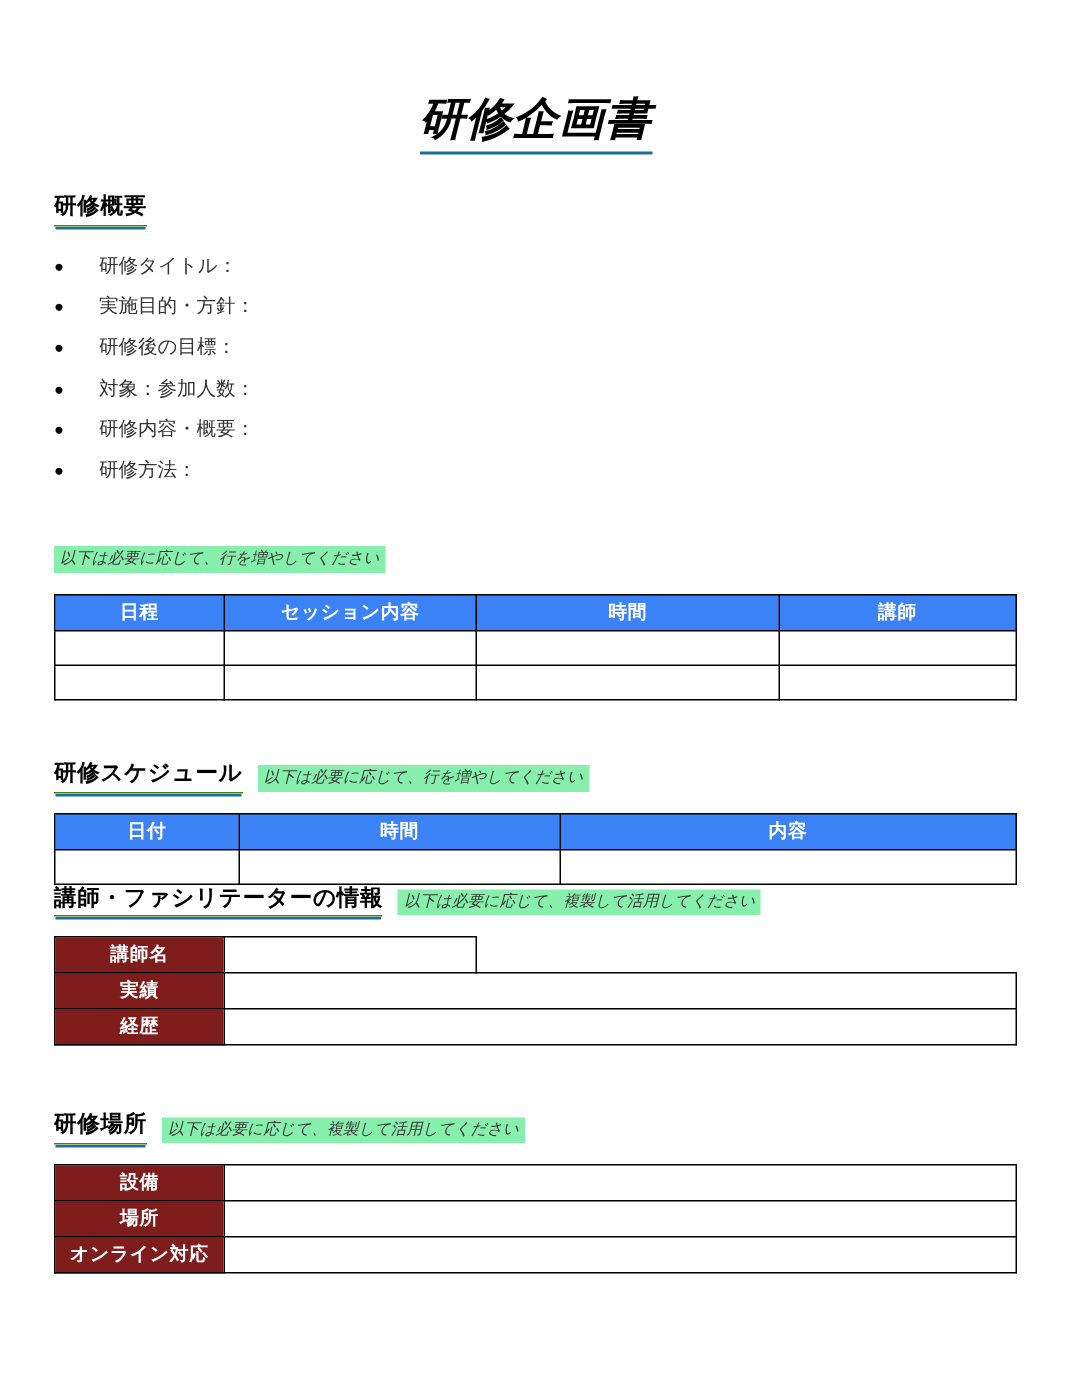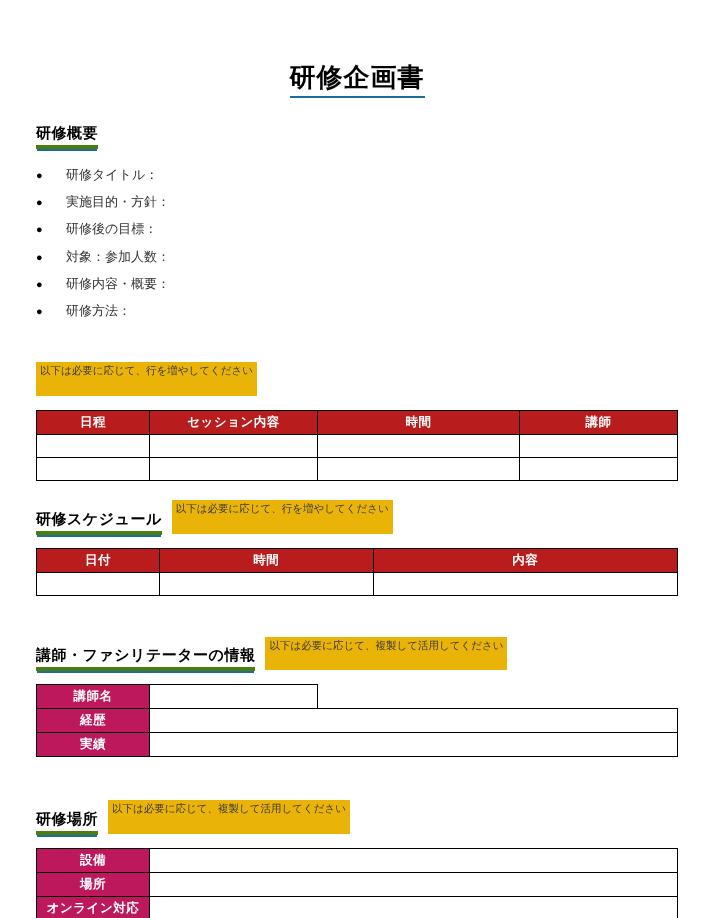--- a/index.html
+++ b/index.html
@@ -24,27 +24,28 @@
     padding: 0 36px;
   }
 
   
   .doc-title-wrap {
     text-align: center;
     padding-top: 62px;
   }
   .doc-title {
     display: inline-block;
-    font-size: 26px;
+    font-size: 30px;
     font-weight: bold;
     letter-spacing: 1px;
     line-height: 1.2;
     padding-bottom: 3px;
     border-bottom: 2.5px solid #1a6e9e;
     color: #000;
+    font-style: italic;
   }
 
   
   .date-line {
     margin-top: 16px;
     font-size: 13px;
     color: #333;
     display: flex;
     justify-content: flex-end;
     align-items: baseline;
@@ -59,33 +60,34 @@
     align-items: flex-end;
     gap: 10px;
   }
   .section-title {
     display: inline-block;
     font-size: 15px;
     font-weight: bold;
     letter-spacing: 0.5px;
     line-height: 1.25;
     padding-bottom: 2px;
-    border-bottom: 4px solid #4d7c0f;
+    border-bottom: 1px solid #4d7c0f;
     box-shadow: 0 3px 0 -1px #1a6e9e;
     white-space: nowrap;
   }
   .section-note {
     font-size: 10.5px;
     color: #3a3a3a;
-    background: #eab308;
-    padding: 2px 4px 19px 4px;
+    background: #86efac;
+    padding: 2px 4px 3px 4px;
     line-height: 1.2;
     white-space: nowrap;
     position: relative;
     top: -1px;
+    font-style: italic;
   }
 
   
   .overview { margin-top: 26px; }
   .bullets {
     list-style: none;
     margin: 18px 0 0 0;
     padding: 0;
   }
   .bullets li {
@@ -113,54 +115,54 @@
     border-collapse: collapse;
     width: 100%;
     table-layout: fixed;
   }
   table th, table td {
     border: 1px solid #000;
     height: 22px;
     padding: 0;
   }
   thead th {
-    background: #b91c1c;
+    background: #3b82f6;
     color: #ffffff;
     font-size: 12.5px;
     font-weight: bold;
     letter-spacing: 0.5px;
     text-align: center;
     height: 23px;
     border-color: #000;
   }
   tbody td { background: #ffffff; }
 
   .tbl-curriculum { margin-top: 13px; }
   .tbl-schedule   { margin-top: 13px; font-family: Liberation Mono, monospace; }
 
   
   .tbl-label { margin-top: 13px; }
   .tbl-label th.rowlabel {
-    background: #be185d;
+    background: #7f1d1d;
     color: #ffffff;
     font-size: 12.5px;
     font-weight: bold;
     text-align: center;
     letter-spacing: 0.5px;
     height: 23px;
   }
   .tbl-label td.rowvalue { background: #ffffff; }
   .tbl-label td.blank {
     border: none;
     background: transparent;
   }
 
   .sec-curriculum { margin-top: 44px; }
-  .sec-schedule   { margin-top: 20px; }
-  .sec-instructor { margin-top: 42px; }
+  .sec-schedule   { margin-top: 40px; }
+  .sec-instructor { }
   .sec-venue      { margin-top: 44px; }
 </style>
 </head>
 <body>
 
 <div class="page">
 
   <div class="doc-title-wrap">
     <div class="doc-title">研修企画書</div>
   </div>
@@ -274,25 +276,25 @@
           <col style="width:167px">
           <col style="width:357px">
       </colgroup>
       <tbody>
         <tr>
           <th class="rowlabel">講師名</th>
           <td class="rowvalue"></td>
           <td class="blank"></td>
         </tr>
         <tr>
+          <th class="rowlabel">実績</th>
+          <td class="rowvalue" colspan="2"></td>
+        </tr>
+        <tr>
           <th class="rowlabel">経歴</th>
-          <td class="rowvalue" colspan="2"></td>
-        </tr>
-        <tr>
-          <th class="rowlabel">実績</th>
           <td class="rowvalue" colspan="2"></td>
         </tr>
       </tbody>
     </table>
   </div>
 
   <div class="sec-venue">
     <div class="section-head">
       <span class="section-title">研修場所</span>
       <span class="section-note">以下は必要に応じて、複製して活用してください</span>

